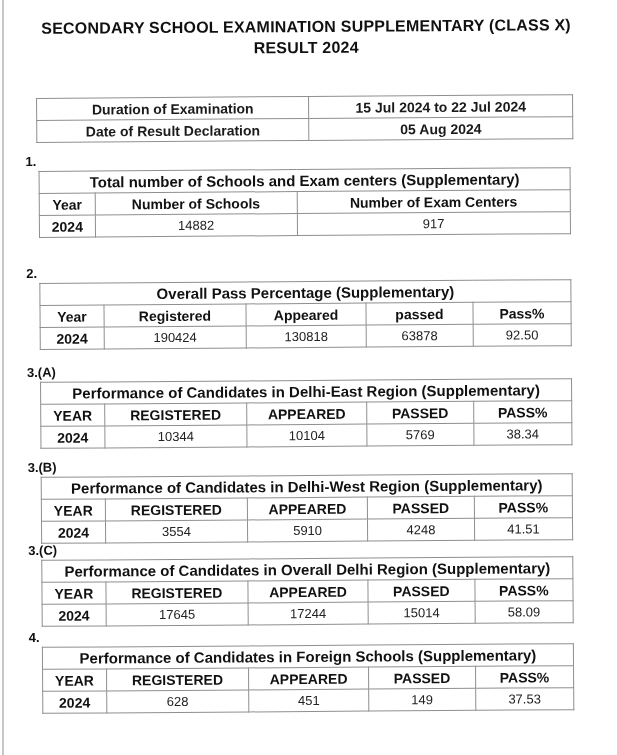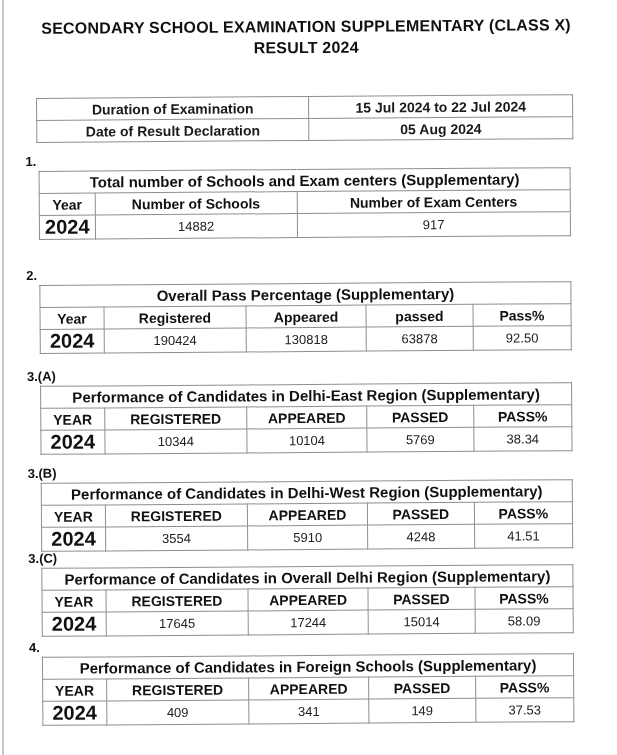--- a/index.html
+++ b/index.html
@@ -94,21 +94,21 @@
     font-size: 14px;
     color: #111111;
   }
   .rtable td {
     font-size: 13px;
     font-weight: normal;
     color: #222222;
   }
   .rtable td.year {
     font-weight: bold;
-    font-size: 20px;
+    font-size: 14px;
     color: #111111;
     margin-left: 23px;
   }
   
   .c3-1 { width: 10.5%; }
   .c3-2 { width: 38%; }
   .c3-3 { width: 51.5%; }
   
   .c5-1 { width: 12%; }
   .c5-2 { width: 26.8%; }
@@ -315,22 +315,22 @@
         </tr>
         <tr>
           <th>YEAR</th>
           <th>REGISTERED</th>
           <th>APPEARED</th>
           <th>PASSED</th>
           <th>PASS%</th>
         </tr>
         <tr>
           <td class="year">2024</td>
-          <td>409</td>
-          <td>341</td>
+          <td>628</td>
+          <td>451</td>
           <td>149</td>
           <td>37.53</td>
         </tr>
       </tbody>
     </table>
   </div>
 
 </div>
 
 </body></html>

